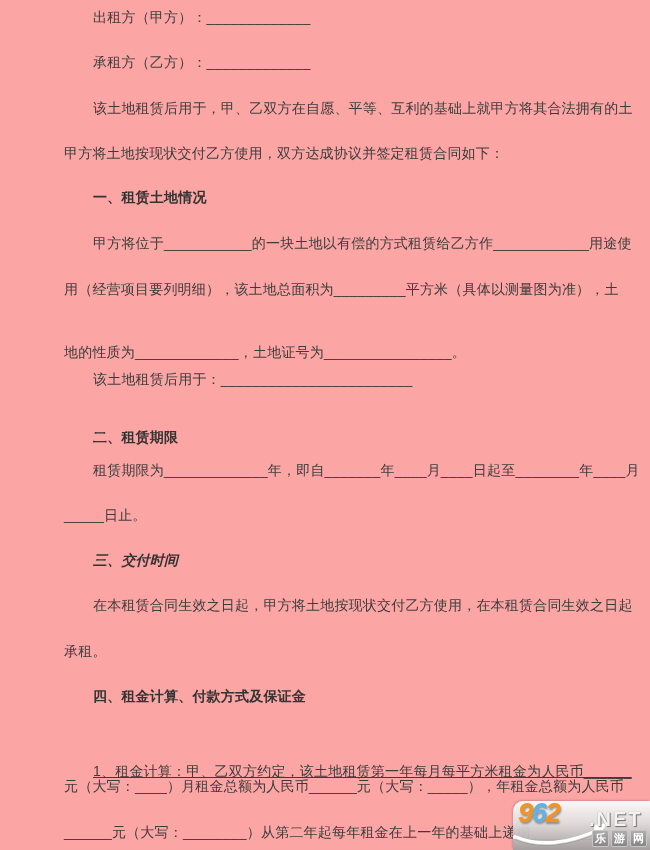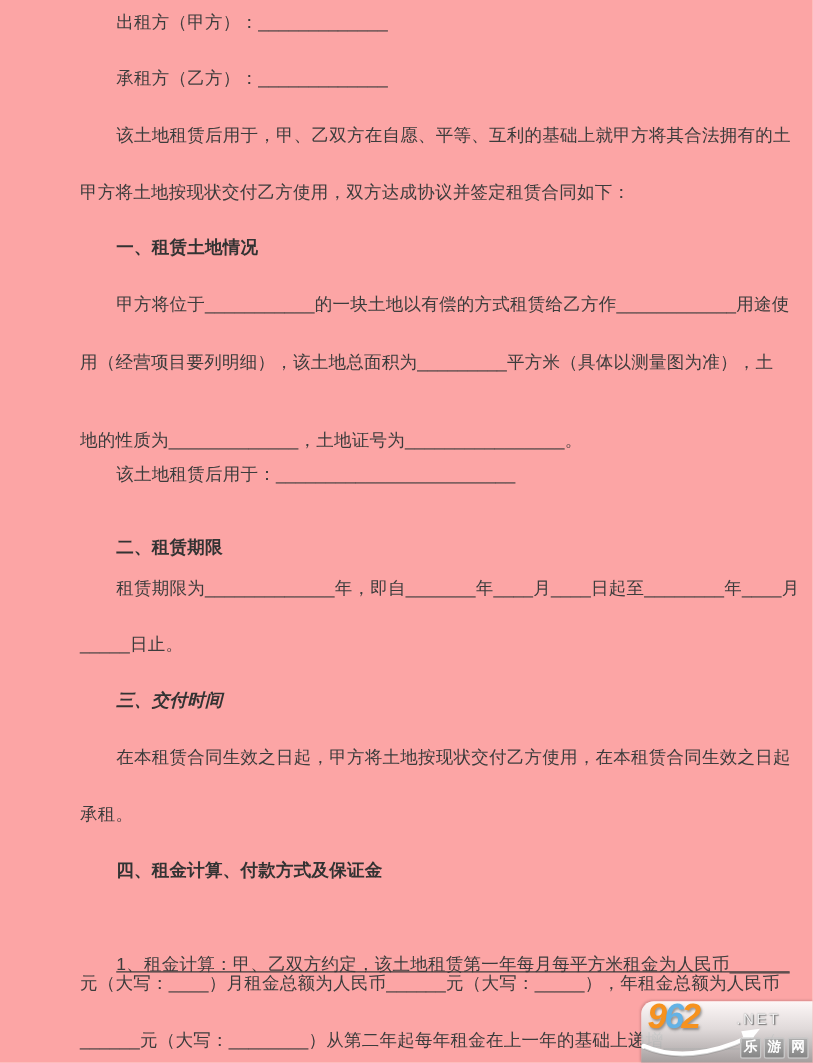--- a/index.html
+++ b/index.html
@@ -37,21 +37,21 @@
   .wm-digits{
     position:absolute;left:5px;top:-4px;
     font-size:28px;font-weight:900;font-style:italic;
     letter-spacing:-2px;
     text-shadow:1px 2px 2px rgba(90,90,90,.6);
   }
   .wm-digit-orange{color:#f6921e;}
   .wm-digit-blue{color:#64b2e5;}
   .wm-net{
     position:absolute;left:76px;top:7px;
-    font-size:12px;font-weight:400;
+    font-size:20px;font-weight:700;
     letter-spacing:2px;
     color:#f3f3f3;
     text-shadow:1px 1px 1px #6d6d6d,0 0 1px #8a8a8a;
   }
   .wm-site{
     position:absolute;right:3px;bottom:3px;
     display:flex;gap:2px;
   }
   .wm-site span{
     display:block;width:15px;height:15px;

